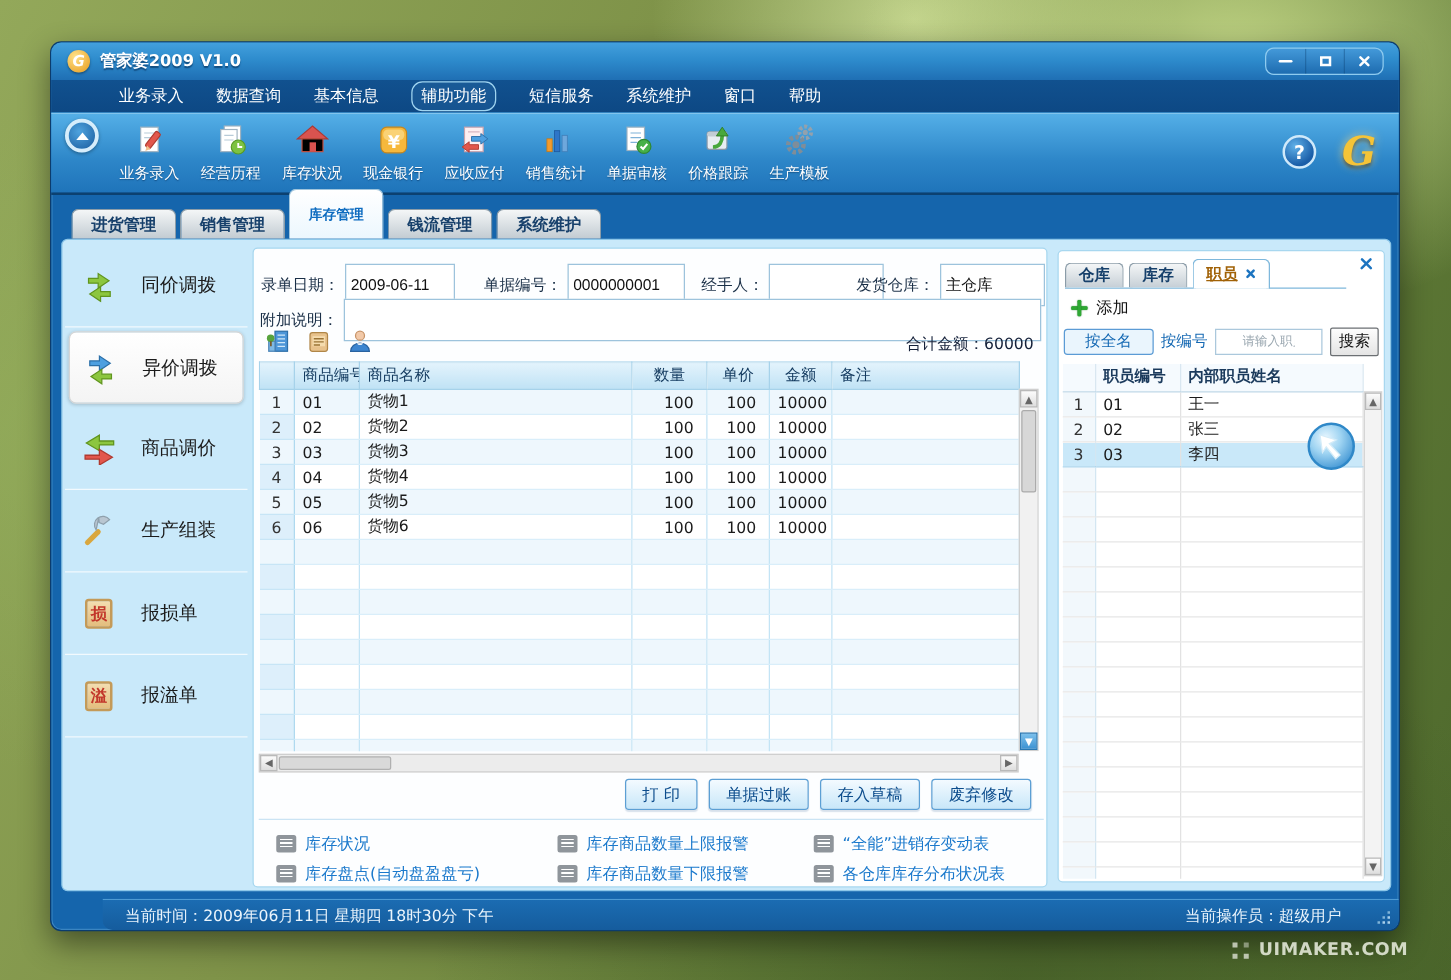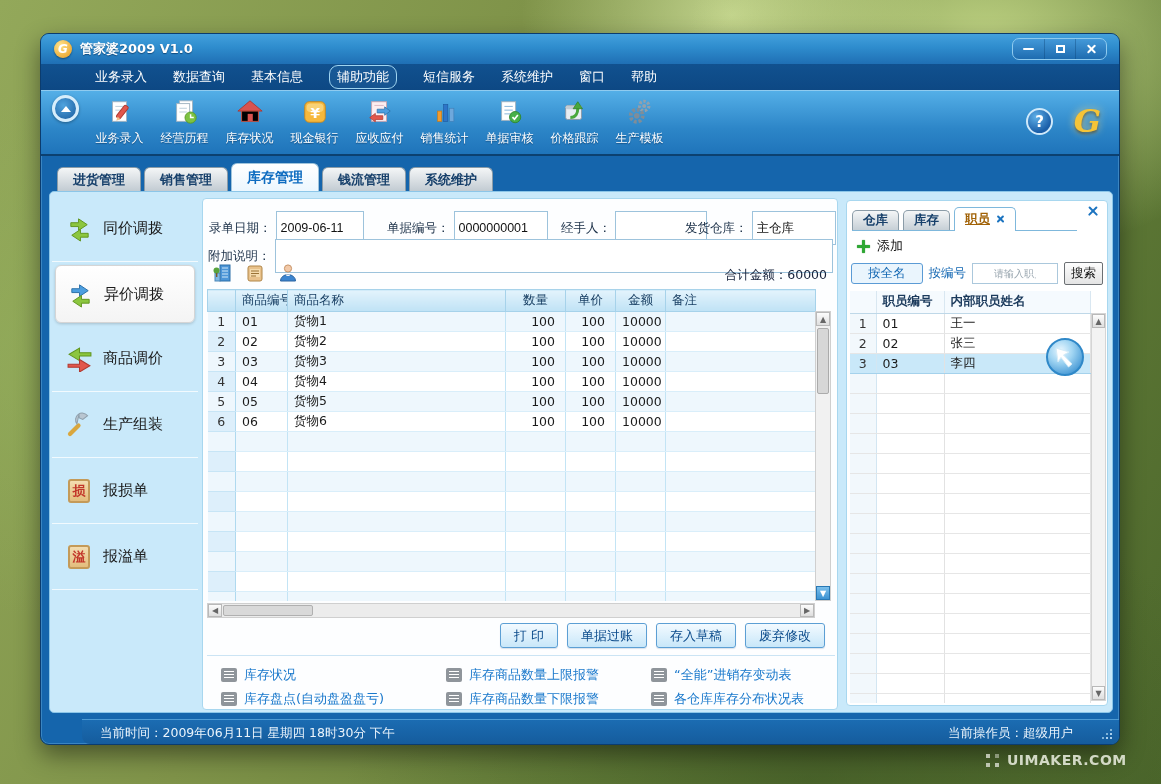--- a/index.html
+++ b/index.html
@@ -52,27 +52,27 @@
   .help{position:absolute;right:66px;top:18px;width:27px;height:27px;border-radius:50%;cursor:pointer;
     background:radial-gradient(circle at 35% 30%,#5fb0e8,#1a5ea8 70%);border:2px solid #cfe9fa;
     color:#fff;font-weight:bold;font-size:15px;display:flex;align-items:center;justify-content:center;}
   .glogo{position:absolute;right:18px;top:12px;font-family:"DejaVu Serif","Liberation Serif",serif;
     font-style:italic;font-weight:bold;font-size:32px;color:#f6c437;
     text-shadow:0 2px 3px rgba(80,50,0,.55),0 0 8px rgba(255,225,130,.8);}
   
   .tabs{position:absolute;top:128px;left:16px;height:29px;display:flex;gap:3px;align-items:flex-end;z-index:2;}
   .tab{height:24px;padding:0 15px;background:linear-gradient(#f4f6f7,#c2cbd2);border:1px solid #8b9ca8;border-bottom:none;
     border-radius:6px 6px 0 0;font-size:13px;font-weight:bold;color:#17406b;display:flex;align-items:center;cursor:pointer;}
-  .tab.active{height:28px;background:linear-gradient(#ffffff,#ecf7fe);color:#0e6cc0;font-size:14px;border-color:#9fc4dc;}
+  .tab.active{height:40px;background:linear-gradient(#ffffff,#ecf7fe);color:#0e6cc0;font-size:11px;border-color:#9fc4dc;}
   
   .main{position:absolute;top:157px;left:8px;width:1064px;height:522px;background:#c9e9fa;
     border:1px solid #8cc6e8;border-radius:5px;}
   
   .sidebar{position:absolute;left:2px;top:4px;width:146px;height:514px;}
-  .sitem{position:relative;height:66px;display:flex;align-items:center;gap:10px;padding-left:13px;cursor:pointer;
+  .sitem{position:relative;height:66px;display:flex;align-items:center;gap:20px;padding-left:13px;cursor:pointer;
     border-bottom:1px solid rgba(255,255,255,.75);}
   .sitem .slabel{font-size:15px;color:#1b1b1b;}
   .sitem.active{background:linear-gradient(#ffffff,#f4f4f4);border:1px solid #d5d5d5;border-radius:6px;
     margin:3px 3px;height:58px;box-shadow:0 1px 3px rgba(0,0,0,.18);padding-left:10px;}
   .sicon{width:28px;height:28px;display:flex;align-items:center;justify-content:center;}
   .stamp{width:22px;height:24px;background:linear-gradient(#f3ddb0,#e3bd7d);border:2px solid #c49a58;border-radius:3px;
     color:#c2362a;font-weight:bold;font-size:13px;display:flex;align-items:center;justify-content:center;}
   
   .center{position:absolute;left:152px;top:6px;width:636px;height:512px;background:#fdfeff;
     border:1px solid #a8d7ef;border-radius:4px;}

